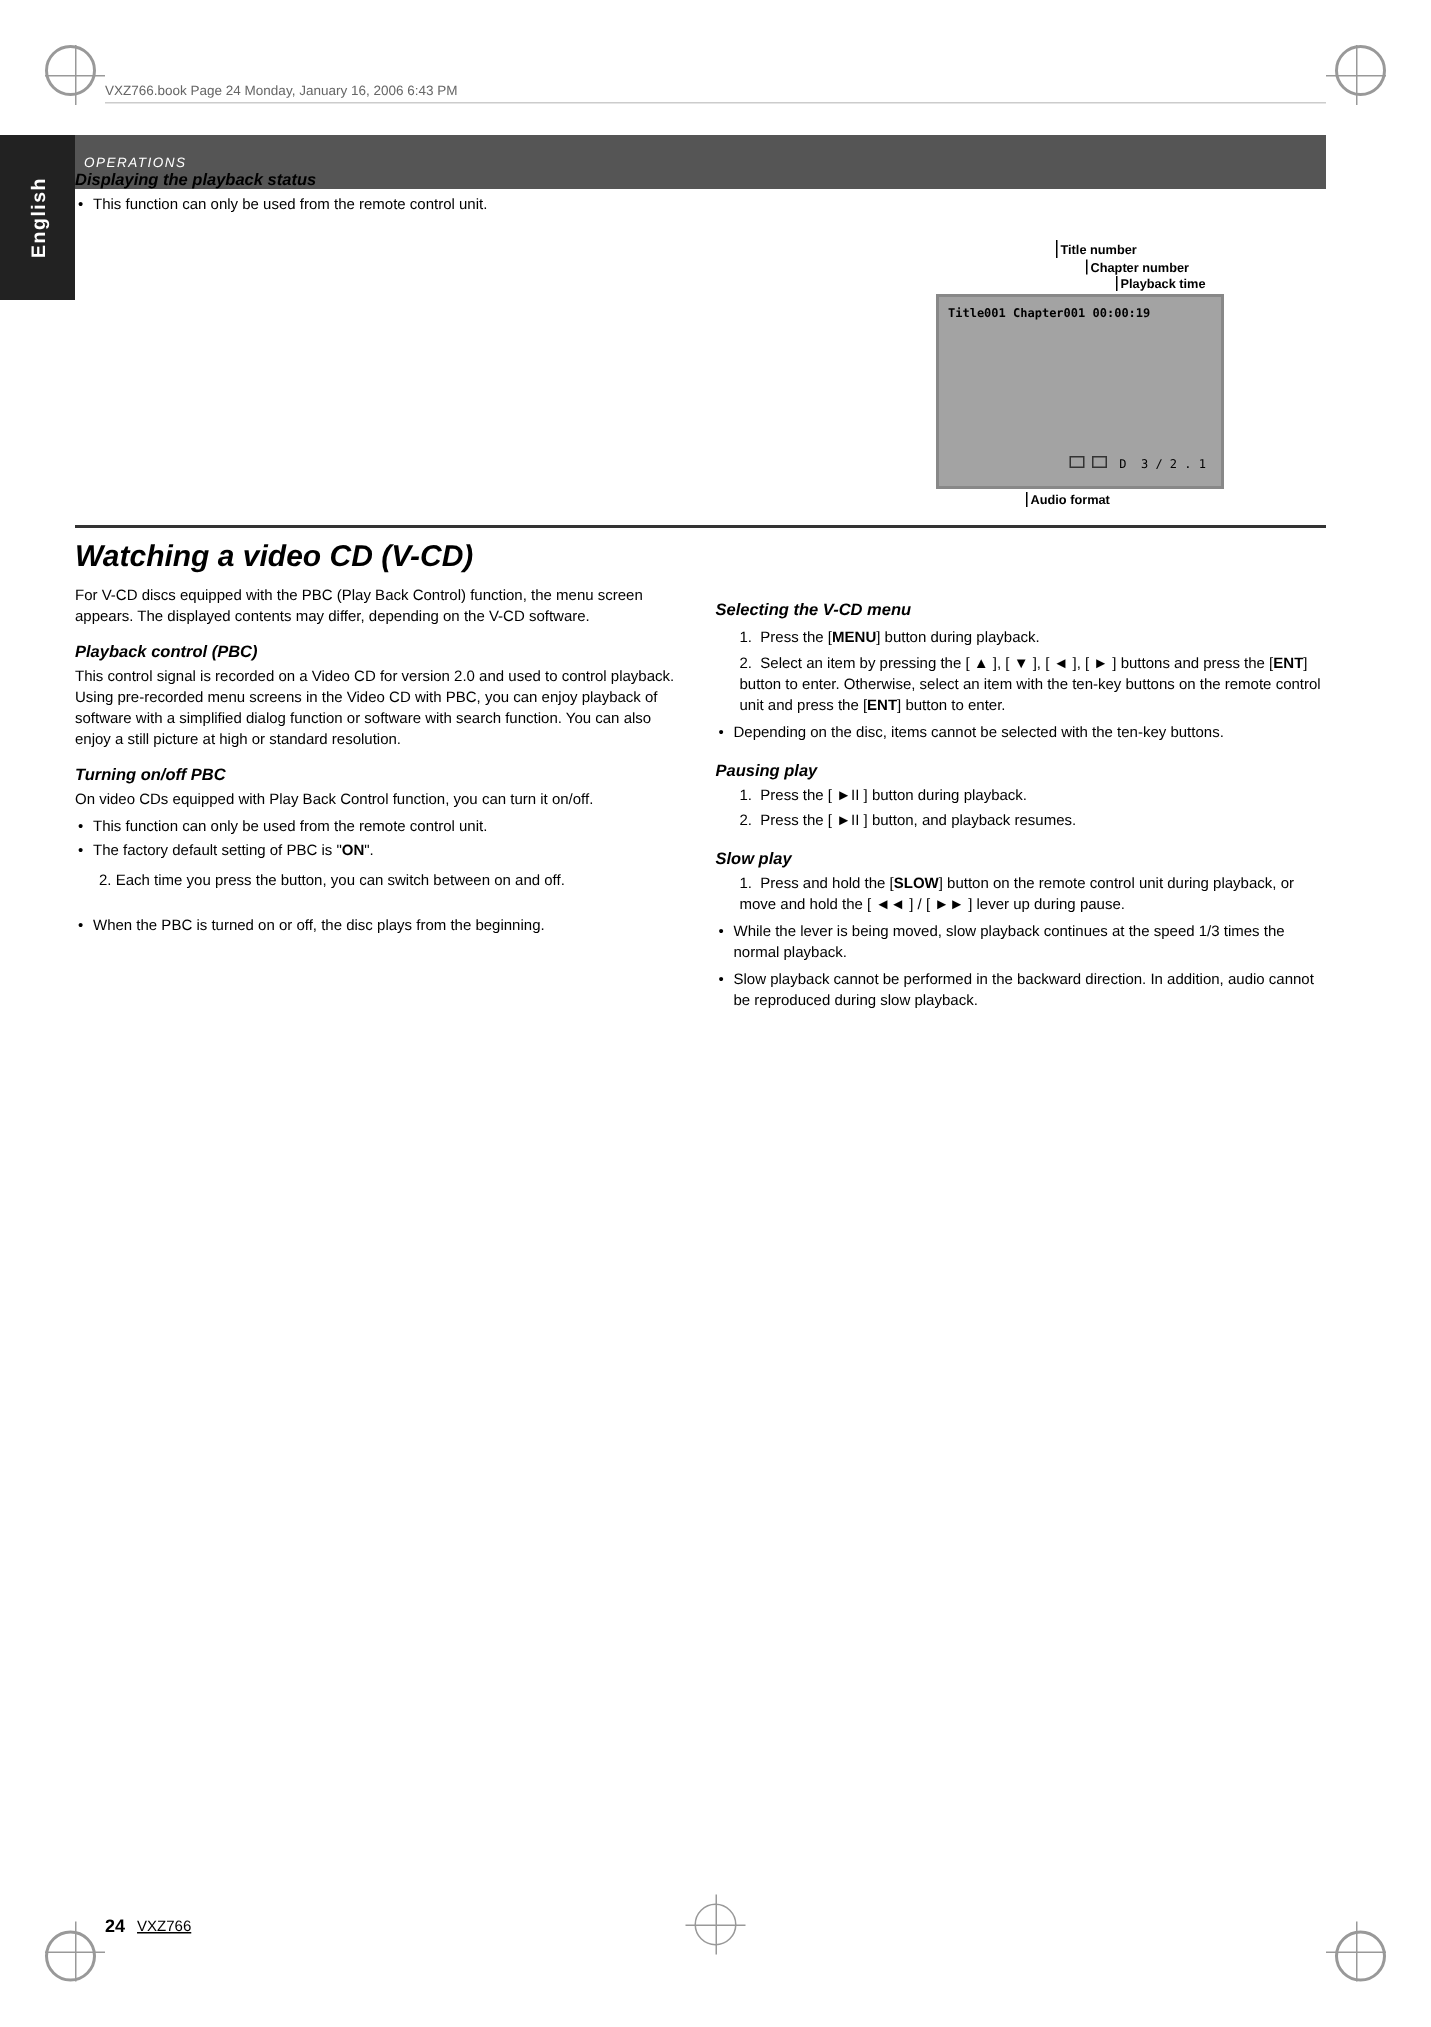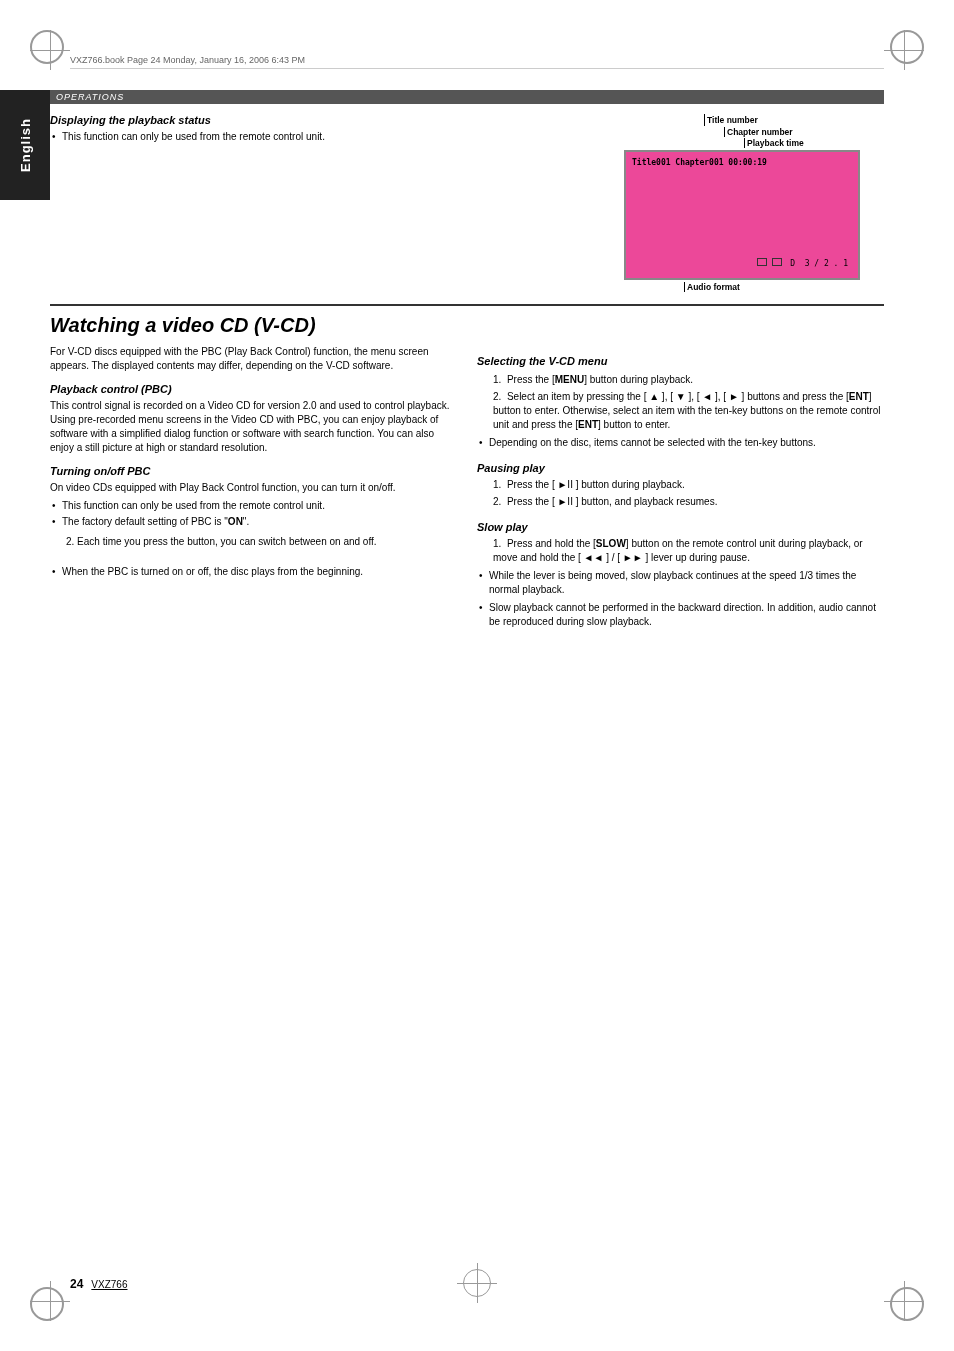--- a/index.html
+++ b/index.html
@@ -97,21 +97,21 @@
     
     .operations-banner {
       position: absolute;
       top: 90px;
       left: 50px;
       right: 70px;
       background: #555;
       color: #fff;
       font-size: 9px;
       font-style: italic;
-      padding: 2px 6px;
+      padding: 13px 6px;
       letter-spacing: 1px;
     }
 
     
     .content {
       position: absolute;
       top: 108px;
       left: 50px;
       right: 70px;
     }
@@ -264,42 +264,42 @@
   </div>
 
   <div class="content">
 
     <div class="two-col" style="margin-top: 6px;">
       <div class="col-left">
         <div class="section-title">Displaying the playback status</div>
         <div class="bullet-item" style="margin-top:4px;">This function can only be used from the remote control unit.</div>
       </div>
 
-      <div class="col-right" style="padding-top:0;">
+      <div class="col-right" style="padding-top:0;margin-top:46px;">
 
         <div style="position:relative; margin-left:20px;">
 
           <div style="display:flex; font-size:8.5px; font-weight:bold; margin-bottom:2px; position:relative; left:80px;">
             <div style="display:flex; flex-direction:column; align-items:flex-start; gap:1px;">
               <div style="display:flex; align-items:center; white-space:nowrap;">
                 <span style="display:inline-block; width:1px; height:12px; background:#000; margin-right:2px;"></span>
                 <span>Title number</span>
               </div>
               <div style="display:flex; align-items:center; margin-left:20px; white-space:nowrap;">
                 <span style="display:inline-block; width:1px; height:10px; background:#000; margin-right:2px;"></span>
                 <span>Chapter number</span>
               </div>
               <div style="display:flex; align-items:center; margin-left:40px; white-space:nowrap;">
                 <span style="display:inline-block; width:1px; height:10px; background:#000; margin-right:2px;"></span>
                 <span>Playback time</span>
               </div>
             </div>
           </div>
 
-          <div style="border:2px solid #888; width:236px; height:130px; background:#ec4899; position:relative; padding:6px;">
+          <div style="border:2px solid #888; width:192px; height:130px; background:#a3a3a3; position:relative; padding:6px;">
             <div style="font-family:monospace; font-size:8px; font-weight:bold; white-space:nowrap;">Title001  Chapter001  00:00:19</div>
             <div style="position:absolute; bottom:10px; right:10px; font-family:monospace; font-size:8px;">
               <span style="display:inline-block; width:10px; height:8px; border:1px solid #333; margin-right:1px;"></span>
               <span style="display:inline-block; width:10px; height:8px; border:1px solid #333; margin-right:3px;"></span>
               D &nbsp;3 / 2 . 1
             </div>
           </div>
 
           <div style="display:flex; align-items:center; margin-top:2px; margin-left:60px; font-size:8.5px; font-weight:bold;">
             <span style="display:inline-block; width:1px; height:10px; background:#000; margin-right:2px;"></span>

